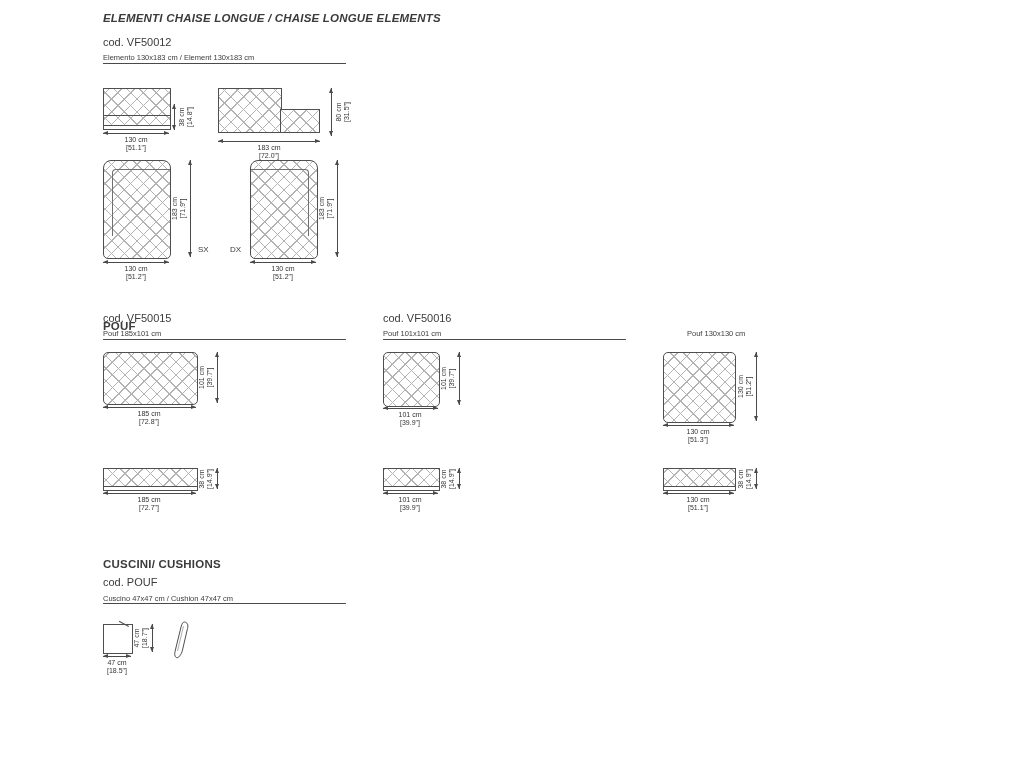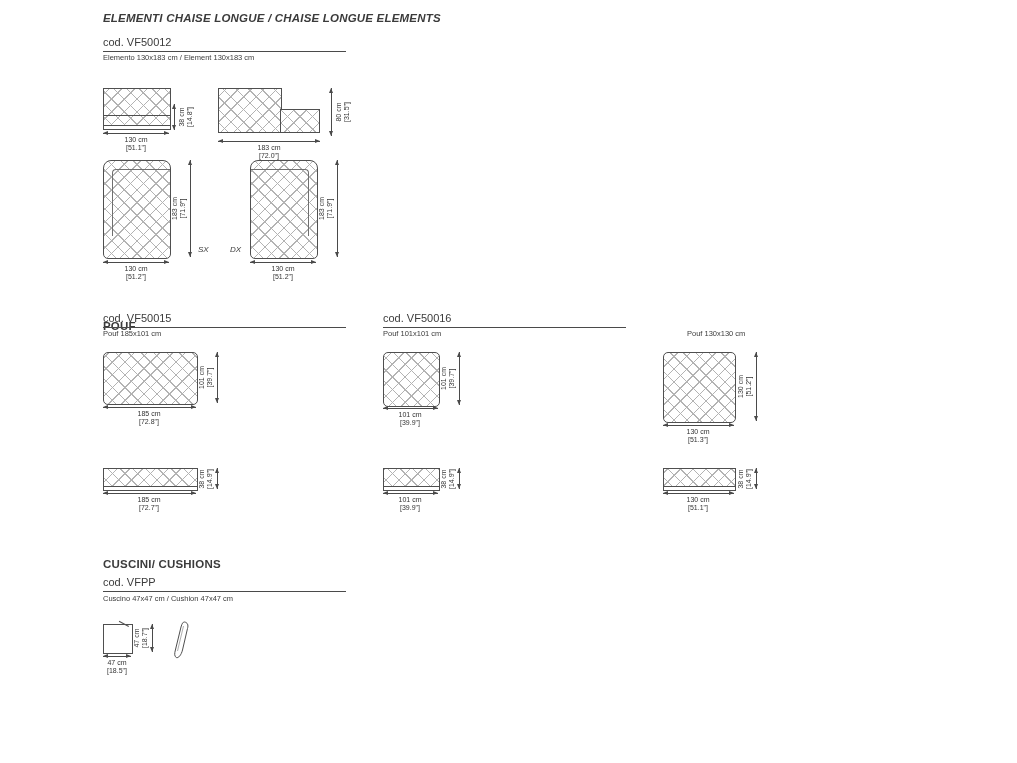--- a/index.html
+++ b/index.html
@@ -2,21 +2,21 @@
 <html><head>
 <meta charset="utf-8">
 <style>
   html,body{margin:0;padding:0;background:#ffffff;}
   #sheet{
     position:relative;width:1017px;height:763px;background:#ffffff;overflow:hidden;
     font-family:"Liberation Sans", sans-serif;color:#3b3b3b;
   }
   .abs{position:absolute;}
   .sec-title{font-size:11.5px;font-weight:700;letter-spacing:.2px;color:#3b3b3b;white-space:nowrap;}
-  .code{font-size:11px;font-weight:400;color:#3b3b3b;border-bottom:1px solid #4a4a4a;padding-bottom:3px;white-space:nowrap;}
+  .code{font-size:11px;font-weight:400;color:#3b3b3b;border-bottom:1px solid #4a4a4a;padding-bottom:15px;white-space:nowrap;}
   .subtitle{font-size:7.5px;color:#3b3b3b;white-space:nowrap;}
 
   
   .quilt{
     position:absolute;border:1px solid #4f4f4f;background-color:#fff;
     background-image:
       repeating-linear-gradient(45deg, transparent 0, transparent 8px, #b3b3b3 8px, #b3b3b3 9px),
       repeating-linear-gradient(-45deg, transparent 0, transparent 8px, #b3b3b3 8px, #b3b3b3 9px);
   }
   .topview{border-radius:8px 8px 5px 5px;}
@@ -35,21 +35,21 @@
   .dimv::before,.dimv::after{content:'';position:absolute;left:-3px;width:0;height:0;border-left:2.5px solid transparent;border-right:2.5px solid transparent;}
   .dimv::before{top:0;border-bottom:5px solid #4a4a4a;}
   .dimv::after{bottom:0;border-top:5px solid #4a4a4a;}
 
   
   .dlab{position:absolute;width:60px;font-size:7px;line-height:1.2;color:#333;text-align:center;}
   .dlab span{display:block;white-space:nowrap;}
   .vlab{position:absolute;font-size:7px;line-height:1.2;color:#333;text-align:center;
         transform-origin:top left;transform:rotate(-90deg) translateX(-100%);}
   .vlab span{display:block;white-space:nowrap;}
-  .sidetag{position:absolute;font-size:8px;color:#3b3b3b;font-style:italic;}
+  .sidetag{position:absolute;font-size:8px;color:#3b3b3b;}
   svg{display:block;}
 </style>
 </head>
 <body>
 
 <div id="sheet">
 
   <div class="abs sec-title" style="left:103px;top:12px;font-style:italic;">ELEMENTI CHAISE LONGUE / CHAISE LONGUE ELEMENTS</div>
   <div class="abs code" style="left:103px;top:36px;width:243px;">cod. VF50012</div>
   <div class="abs subtitle" style="left:103px;top:53px;text-align:right;">Elemento 130x183 cm / Element 130x183 cm</div>
@@ -194,21 +194,21 @@
     <span>130 cm</span>
     <span>[51.1"]</span>
   </div>
   <div class="vlab" style="left:737px;top:461px;width:36px;">
     <span>38 cm</span>
     <span>[14.9"]</span>
   </div>
   <div class="dimv" style="left:756px;top:468px;height:21px;"></div>
 
   <div class="abs sec-title" style="left:103px;top:558px;">CUSCINI/ CUSHIONS</div>
-  <div class="abs code" style="left:103px;top:576px;width:243px;">cod. VFPP</div>
+  <div class="abs code" style="left:103px;top:576px;width:243px;">cod. POUF</div>
   <div class="abs subtitle" style="left:103px;top:594px;">Cuscino 47x47 cm / Cushion 47x47 cm</div>
 
   <div class="abs" style="left:103px;top:624px;width:28px;height:28px;border:1px solid #4f4f4f;background:#fff;">
     <div style="position:absolute;top:1px;right:3px;width:11px;border-top:1px solid #4f4f4f;transform:rotate(28deg);transform-origin:right top;"></div>
   </div>
   <div class="dimh" style="left:103px;top:656px;width:28px;"></div>
   <div class="dlab" style="left:87px;top:659px;">
     <span>47 cm</span>
     <span>[18.5"]</span>
   </div>

